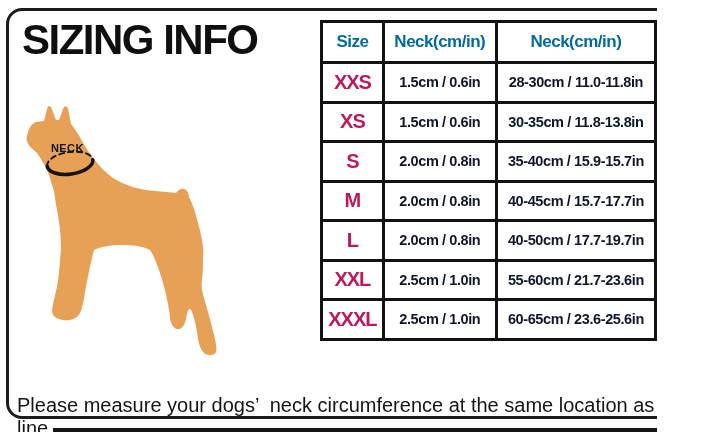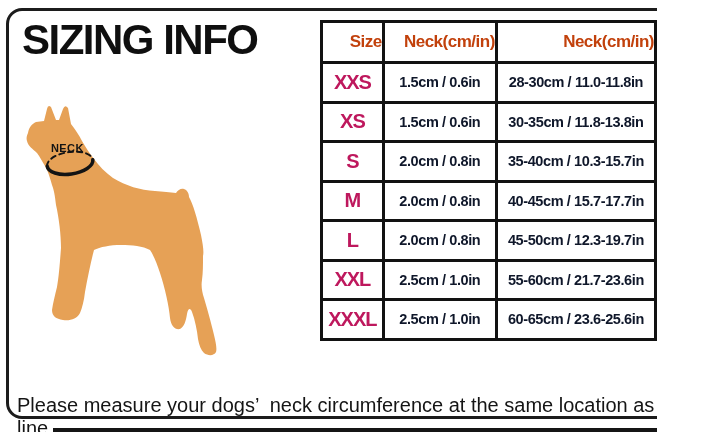--- a/index.html
+++ b/index.html
@@ -18,21 +18,21 @@
   }
   .dog-svg{position:absolute;left:0;top:0;width:720px;height:432px;}
   .size-table{
     position:absolute;left:320px;top:20px;
     border-collapse:collapse;table-layout:fixed;
   }
   .size-table th,.size-table td{
     border:3px solid #121212;text-align:center;vertical-align:middle;
     padding:0;overflow:hidden;white-space:nowrap;
   }
-  .size-table th{height:38px;font-size:17px;font-weight:800;color:#c2410c;letter-spacing:-0.5px;text-align:right;}
+  .size-table th{height:38px;font-size:17px;font-weight:800;color:#0369a1;letter-spacing:-0.5px;}
   .size-table td{height:36.5px;}
   .cell-size{font-size:20px;font-weight:800;color:#be185d;letter-spacing:-1px;}
   .cell-val{font-size:14.5px;font-weight:700;color:#0f172a;letter-spacing:-0.4px;}
   .footer-note{
     position:absolute;left:17px;top:394px;width:692px;
     font-size:20px;font-weight:400;color:#151515;white-space:pre-wrap;
   }
   .bottom-strip{
     position:absolute;left:53px;top:428px;width:604px;height:4px;background:#151515;
   }
@@ -118,31 +118,31 @@
         <td class="cell-val">28-30cm / 11.0-11.8in</td>
       </tr>
       <tr>
         <td class="cell-size">XS</td>
         <td class="cell-val">1.5cm / 0.6in</td>
         <td class="cell-val">30-35cm / 11.8-13.8in</td>
       </tr>
       <tr>
         <td class="cell-size">S</td>
         <td class="cell-val">2.0cm / 0.8in</td>
-        <td class="cell-val">35-40cm / 10.3-15.7in</td>
+        <td class="cell-val">35-40cm / 15.9-15.7in</td>
       </tr>
       <tr>
         <td class="cell-size">M</td>
         <td class="cell-val">2.0cm / 0.8in</td>
         <td class="cell-val">40-45cm / 15.7-17.7in</td>
       </tr>
       <tr>
         <td class="cell-size">L</td>
         <td class="cell-val">2.0cm / 0.8in</td>
-        <td class="cell-val">45-50cm / 12.3-19.7in</td>
+        <td class="cell-val">40-50cm / 17.7-19.7in</td>
       </tr>
       <tr>
         <td class="cell-size">XXL</td>
         <td class="cell-val">2.5cm / 1.0in</td>
         <td class="cell-val">55-60cm / 21.7-23.6in</td>
       </tr>
       <tr>
         <td class="cell-size">XXXL</td>
         <td class="cell-val">2.5cm / 1.0in</td>
         <td class="cell-val">60-65cm / 23.6-25.6in</td>

